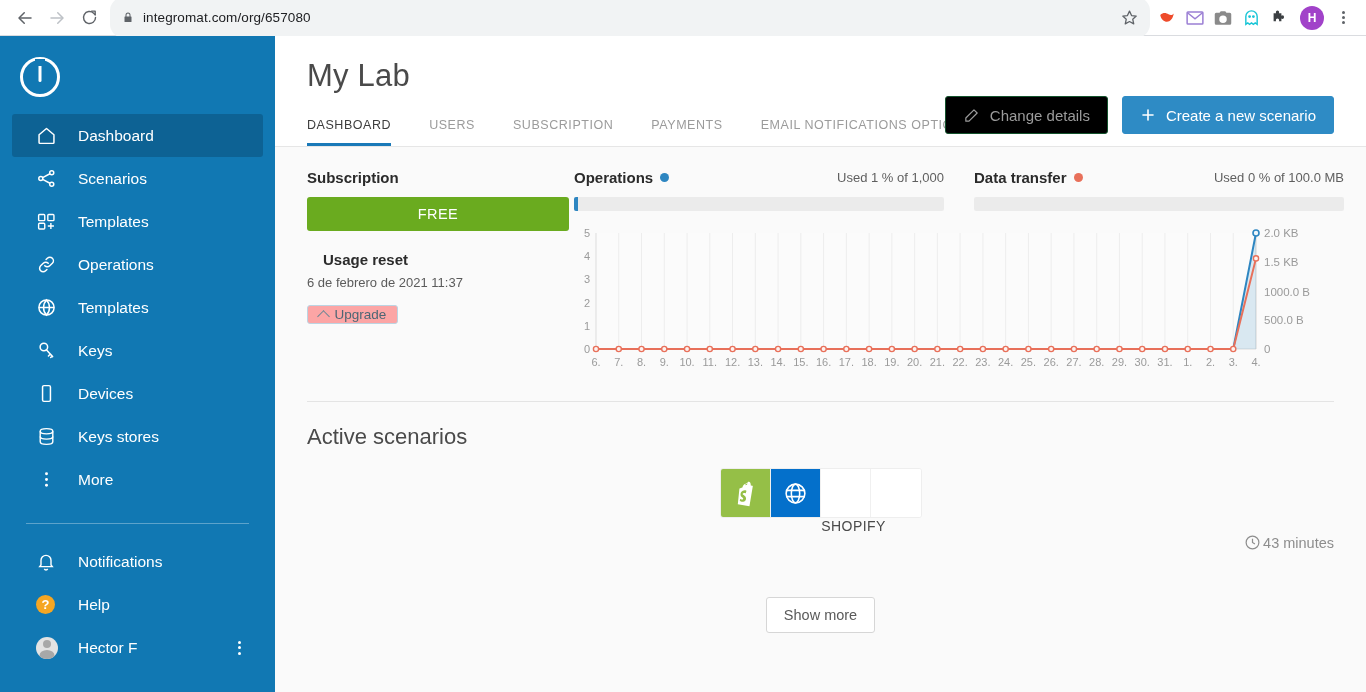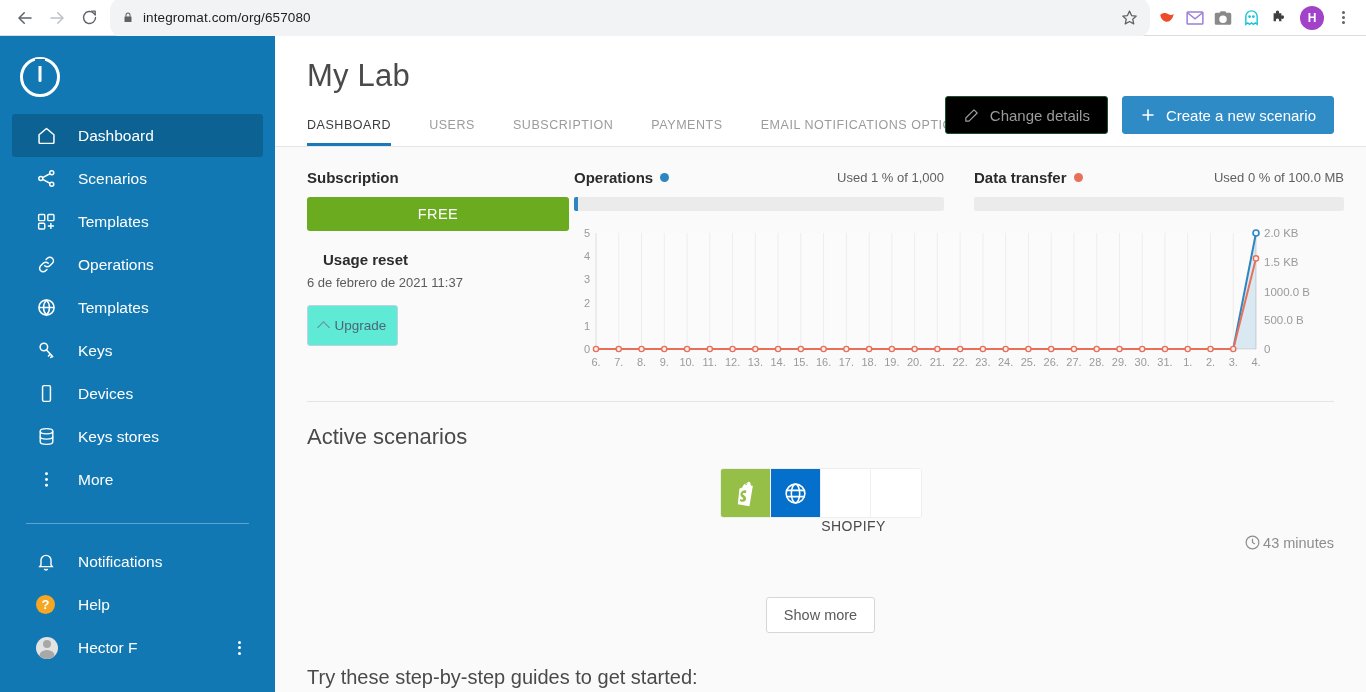--- a/index.html
+++ b/index.html
@@ -203,23 +203,23 @@
     font-size: 14.5px;
     letter-spacing: .4px;
   }
   .usage-reset-title {
     font-size: 15px; font-weight: bold; color: #2b2b2b;
     margin: 20px 0 7px 16px;
   }
   .usage-date { font-size: 13px; color: #5b5b5b; }
   .upgrade-btn {
     margin-top: 15px;
-    height: 41px; width: 91px;
+    height: 19px; width: 91px;
     border: 1px solid #bcd4e2;
-    background: #5eead4;
+    background: #fca5a5;
     border-radius: 3px;
     display: flex; align-items: center; justify-content: center; gap: 7px;
     font-size: 13.5px; color: #4d6674;
     cursor: pointer;
   }
   .chevron-up {
     width: 9px; height: 9px;
     border-left: 1.6px solid #6b8694;
     border-top: 1.6px solid #6b8694;
     transform: rotate(45deg);
@@ -720,16 +720,15 @@
               <path d="M12 6.8V12l3.4 2.1"></path>
           </svg>
           <span>43 minutes</span>
         </div>
       </div>
 
       <div class="showmore-wrap">
         <div class="showmore">Show more</div>
       </div>
 
-      <div class="guides-title">Try these step-by-step guides to get started:</div>
     </div>
   </div>
 </div>
 
 </body></html>

